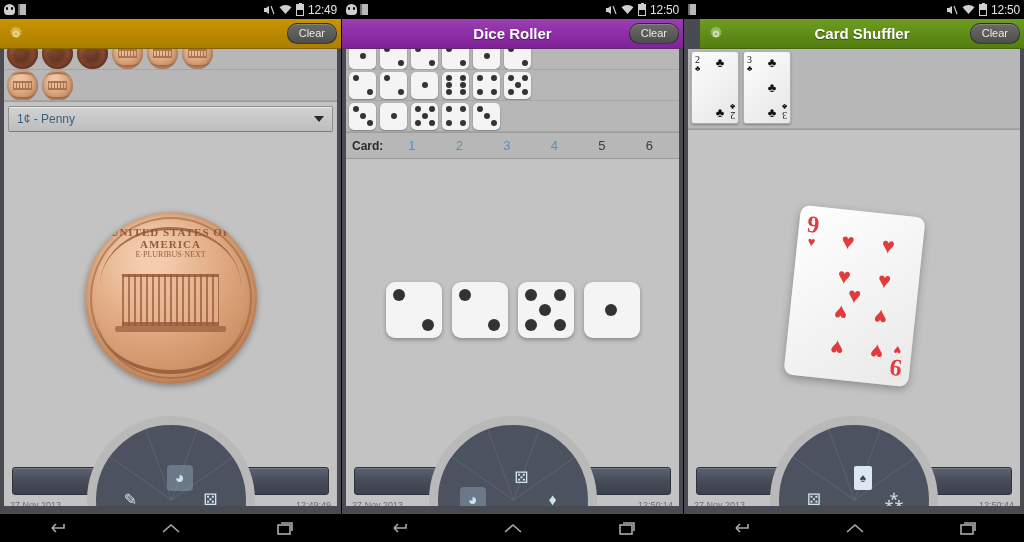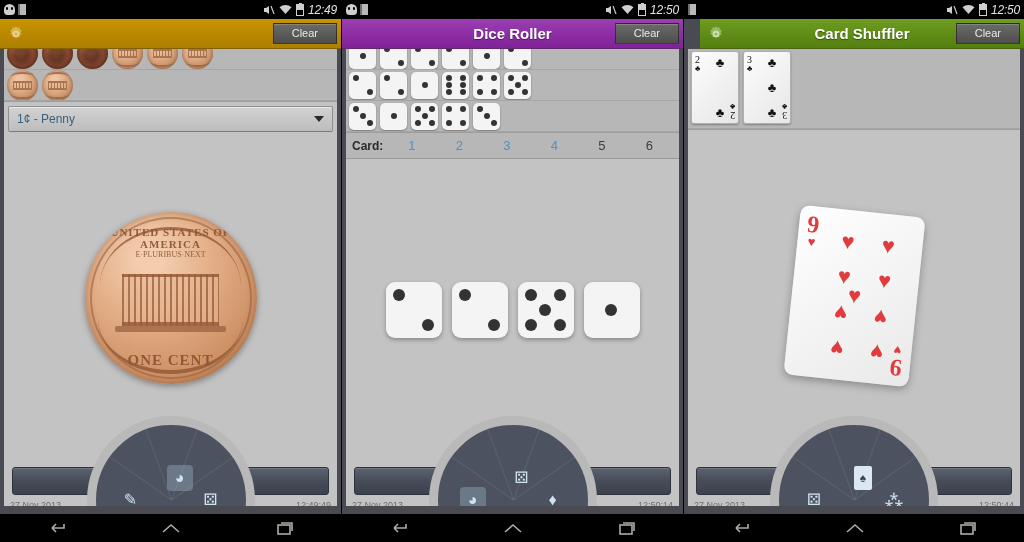--- a/index.html
+++ b/index.html
@@ -16,21 +16,21 @@
   .phone.p3 { width: 341px; }
   .phone + .phone { border-left: 1px solid #000; }
 
   
   .statusbar {
     height: 19px; background: #000; display: flex; align-items: center;
     padding: 0 4px; color: #cfcfcf; font-size: 11px; position: relative; z-index: 40;
   }
   .sb-left { display: flex; align-items: center; gap: 3px; }
   .sb-right { margin-left: auto; display: flex; align-items: center; gap: 4px; }
-  .sb-clock { font-size: 12px; color: #e4e4e4; letter-spacing: -0.2px; font-style: italic; }
+  .sb-clock { font-size: 12px; color: #e4e4e4; letter-spacing: -0.2px; }
   .ic { display: inline-block; }
   .ic-ghost { width: 11px; height: 11px; border-radius: 50% 50% 35% 35%; background: #cfcfcf; position: relative; }
   .ic-ghost:before, .ic-ghost:after { content:""; position:absolute; top:3px; width:2px;height:3px;background:#000;border-radius:1px;}
   .ic-ghost:before{left:2px;} .ic-ghost:after{right:2px;}
   .ic-sim { width: 8px; height: 11px; background: #b8b8b8; border-left: 2px solid #6d6d6d; }
   .ic-mute { width: 12px; height: 12px; position: relative; }
   .ic-mute svg { display:block; }
   .ic-wifi svg { display:block; }
   .ic-batt { width: 8px; height: 12px; border: 1px solid #cfcfcf; position: relative; background: linear-gradient(#cfcfcf 55%, #000 55%); }
   .ic-batt:before { content:""; position:absolute; top:-2px; left:2px; width:3px; height:1px; background:#cfcfcf; }
@@ -46,22 +46,22 @@
   .gear { width: 18px; height: 18px; margin-left: 3px; opacity: .85; }
   .gear svg { display:block; }
   .apptitle {
     position: absolute; left: 0; right: 0; text-align: center;
     color: #fff; font-size: 15px; font-weight: bold;
     text-shadow: 0 1px 1px rgba(0,0,0,.45); pointer-events: none;
   }
   .clearbtn {
     margin-left: auto; position: relative; z-index: 5;
     background: linear-gradient(#6a6a68, #4e4e4c);
-    border: 1px solid rgba(0,0,0,.45); border-radius: 0;
-    color: #e9e9e9; font-size: 11px; padding: 3px 18px 4px;
+    border: 1px solid rgba(0,0,0,.45); border-radius: 10px;
+    color: #e9e9e9; font-size: 11px; padding: 3px 11px 4px;
     box-shadow: inset 0 1px 0 rgba(255,255,255,.18);
   }
 
   
   .appbody {
     position: absolute; top: 49px; left: 0; right: 0; bottom: 28px;
     background: #c3c3c3;
     border-left: 4px solid #4a4a52; border-right: 4px solid #4a4a52;
     display: flex; flex-direction: column;
   }
@@ -358,21 +358,20 @@
 
       <div class="stage">
         <div class="bigcoin">
           <i class="rim"></i>
           <i class="arc-top"></i>
           <i class="arc-bot"></i>
           <div class="txt-top">UNITED STATES OF AMERICA</div>
           <div class="txt-mid">E·PLURIBUS·NEXT</div>
           <i class="building"></i>
           <i class="base"></i>
-          <div class="txt-bot">ONE CENT</div>
         </div>
       </div>
 
       <div class="actionwrap">
         <div class="actionbtn">RANDOMIZE</div>
       </div>
       <div class="metarow">
         <span>27 Nov 2013</span>
         <span>12:49:49</span>
       </div>

